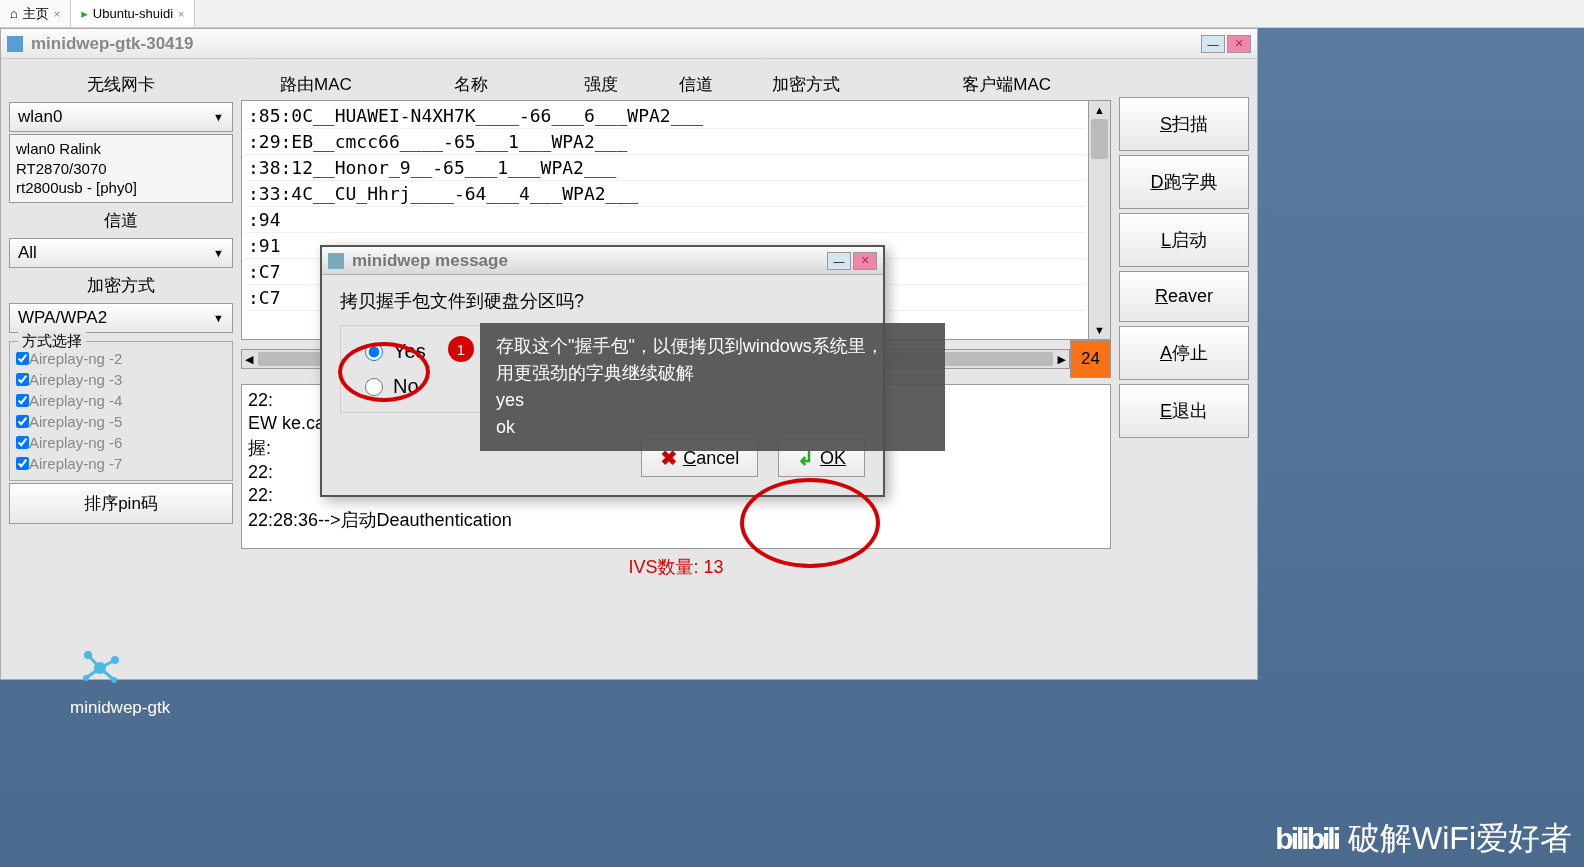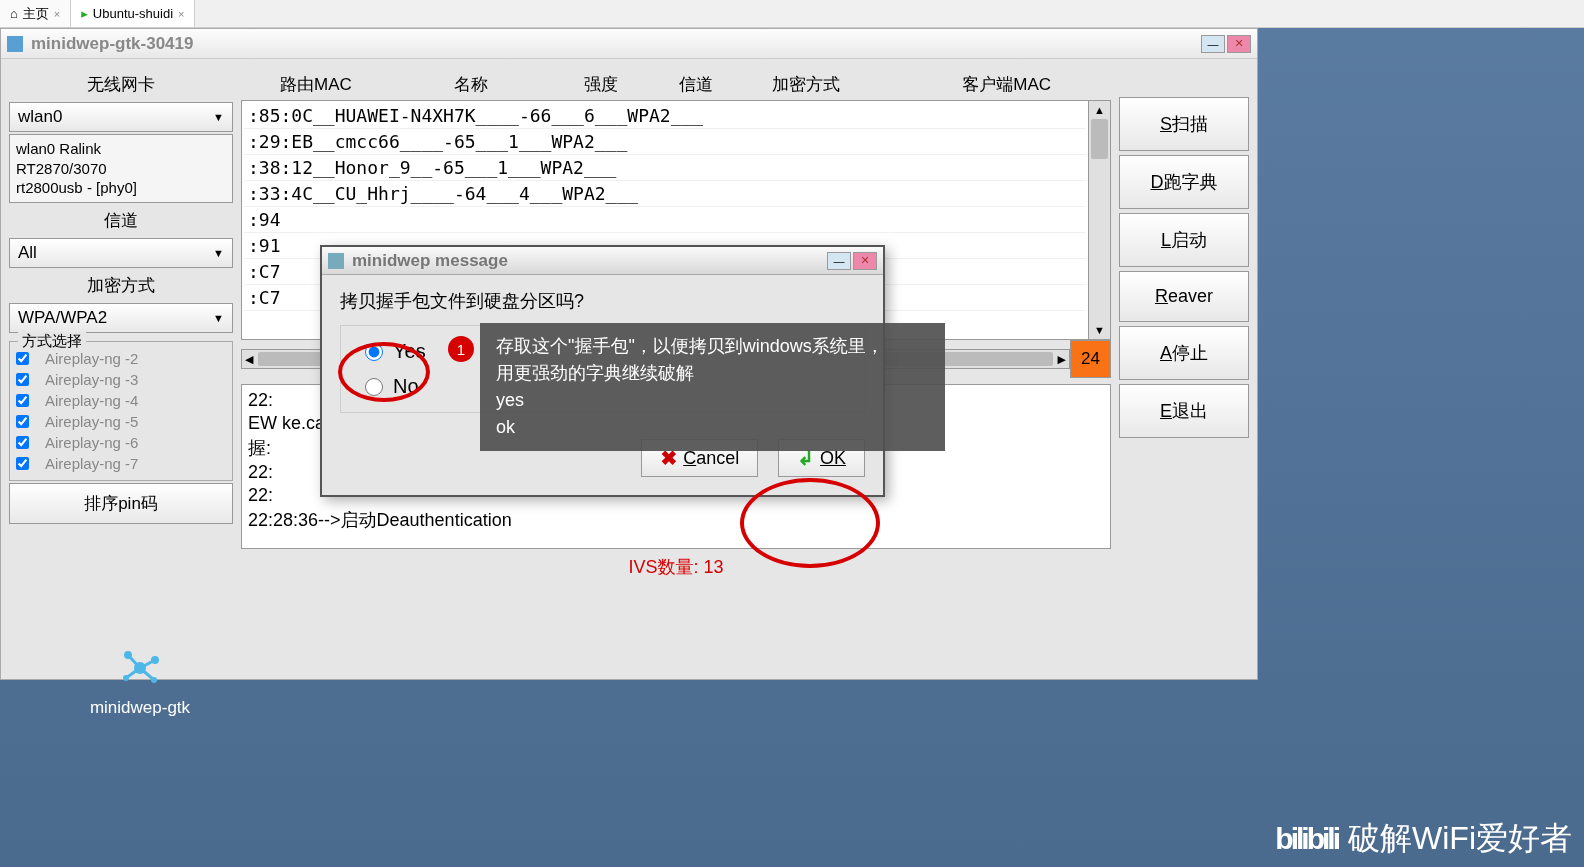--- a/index.html
+++ b/index.html
@@ -115,21 +115,21 @@
   position: absolute;
   top: -10px;
   left: 8px;
   background: #e6e6e6;
   padding: 0 4px;
   font-size: 15px;
 }
 .checkrow {
   display: flex;
   align-items: center;
-  gap: 16px;
+  gap: 0;
   font-size: 15px;
   color: #888;
   padding: 2px 0;
 }
 .checkrow input { cursor: pointer; }
 .pin-btn {
   border: 1px solid #999;
   background: linear-gradient(to bottom, #fff, #e8e8e8);
   padding: 8px;
   font-size: 17px;
@@ -312,21 +312,21 @@
   color: #fff;
   padding: 10px 16px;
   font-size: 18px;
   line-height: 1.5;
   width: 465px;
 }
 .desktop-icon {
   position: absolute;
   top: 640px;
   left: 70px;
-  text-align: center;
+  text-align: left;
   color: #fff;
   width: 140px;
 }
 .desktop-icon svg { margin-bottom: 4px; }
 .desktop-label { font-size: 17px; }
 .watermark {
   position: absolute;
   bottom: 6px;
   right: 12px;
   color: #fff;

